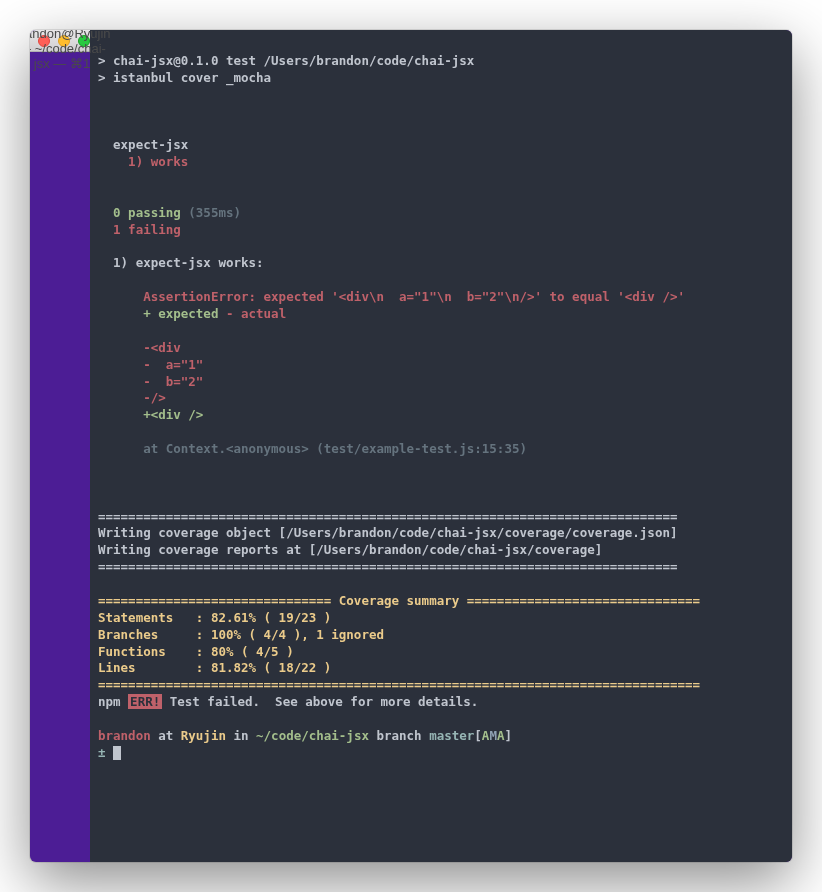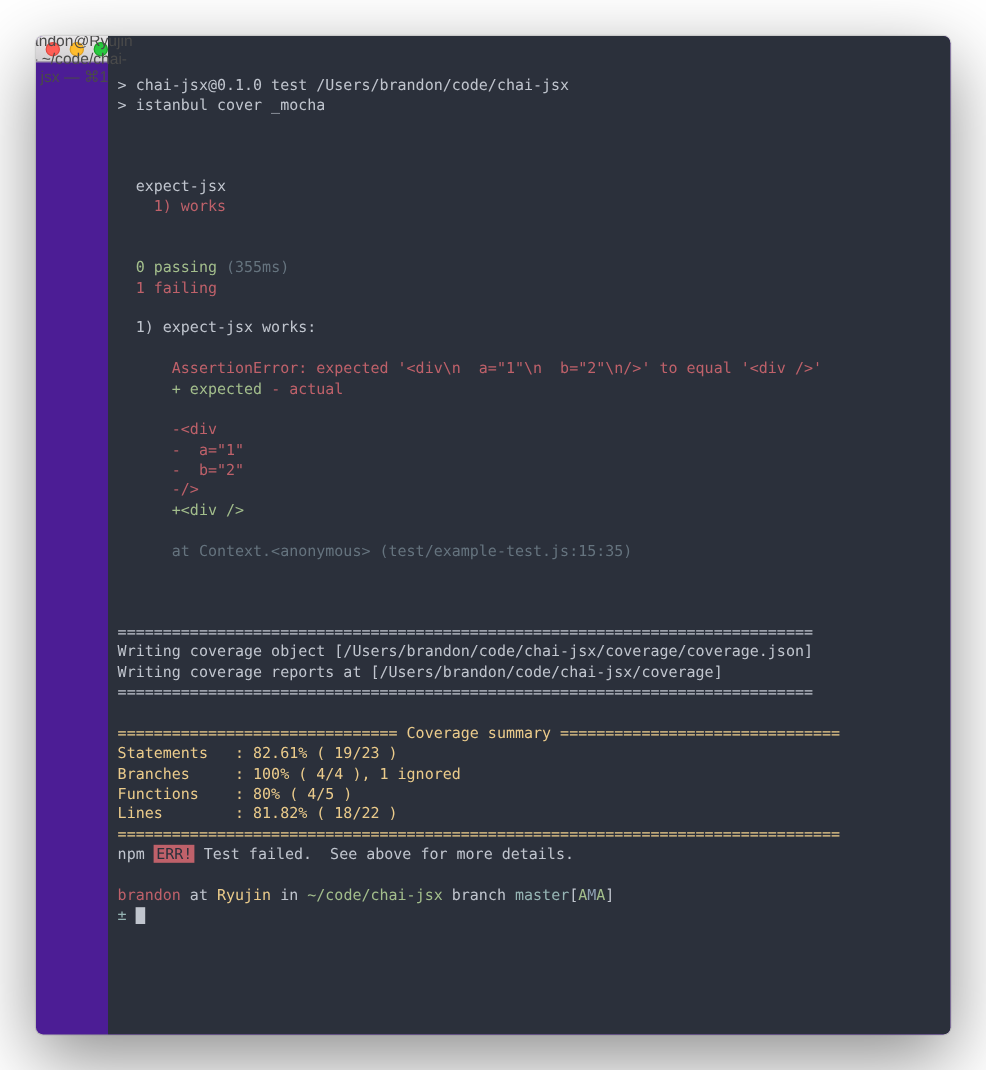--- a/index.html
+++ b/index.html
@@ -51,24 +51,25 @@
       pointer-events: none;
     }
     .folder-icon {
       width: 14px; height: 11px;
       display: inline-block;
     }
     .terminal {
       flex: 1;
       background: #2b303b;
       color: #c0c5ce;
-      padding: 16px 8px;
+      padding: 6px 8px;
       line-height: 1.35;
       white-space: pre;
       overflow: hidden;
+      font-weight: bold;
     }
     .dim { color: #65737e; }
     .red { color: #bf616a; }
     .green { color: #a3be8c; }
     .yellow { color: #ebcb8b; }
     .cyan { color: #8fa1b3; }
     .teal { color: #96b5b4; }
     .redbg { background: #bf616a; color: #2b303b; padding: 0 2px; }
     .cursor {
       display: inline-block;

